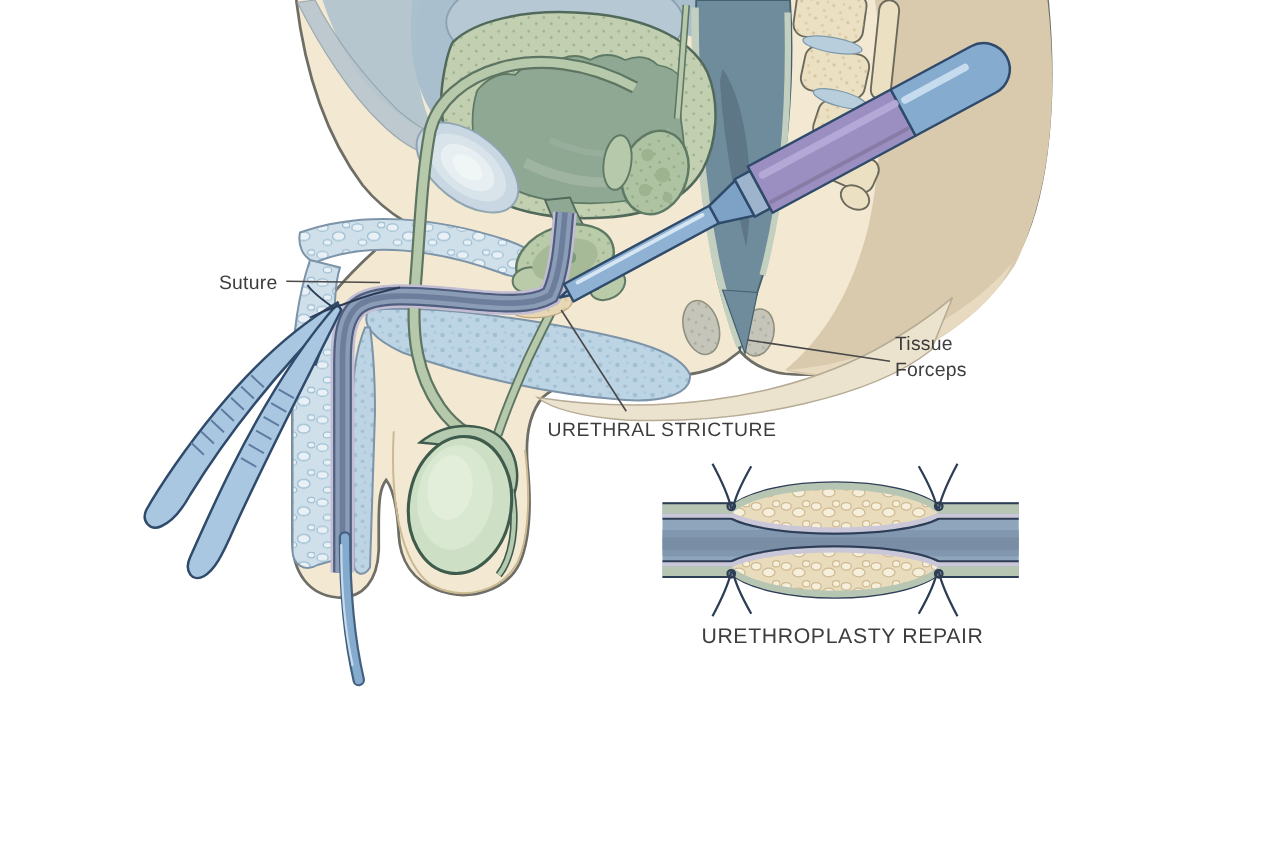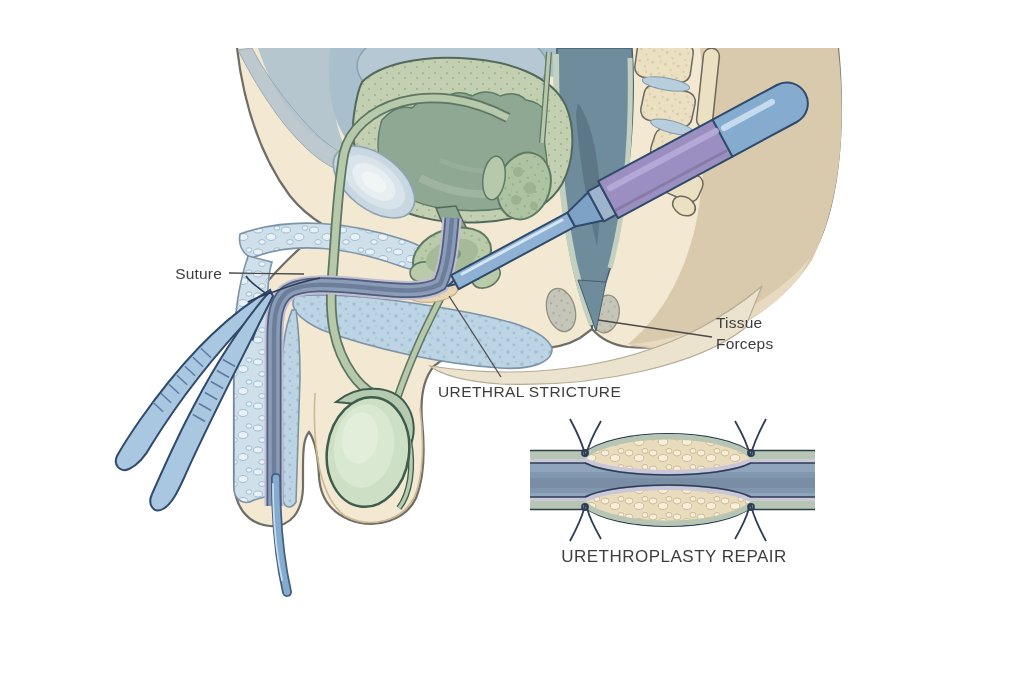--- a/index.html
+++ b/index.html
@@ -1,17 +1,17 @@
 <!DOCTYPE html>
 <html><head>
 <meta charset="utf-8">
 <style>
   html,body{margin:0;padding:0;background:#ffffff;}
   .stage{position:relative;width:1024px;height:609px;background:#ffffff;overflow:hidden;
-         font-family:"Liberation Sans", sans-serif;margin-top:48px;}
+         font-family:"Liberation Sans", sans-serif;}
   svg{position:absolute;left:0;top:0;}
   text{font-family:"Liberation Sans", sans-serif;fill:#3d3d3d;}
   .lbl{font-size:15.5px;letter-spacing:.2px;}
   .lbl-caps{font-size:15.5px;letter-spacing:.4px;}
   .lbl-inset{font-size:17px;letter-spacing:.5px;}
   .leader{stroke:#4a4a4a;stroke-width:1.3;fill:none;}
 </style>
 </head>
 <body>
 

